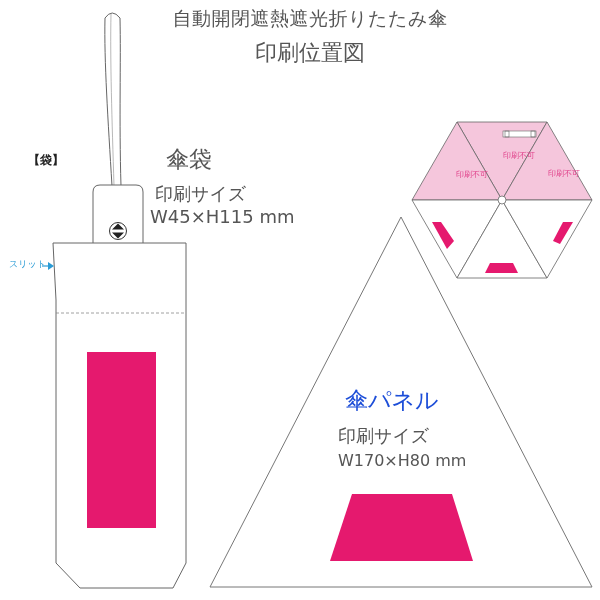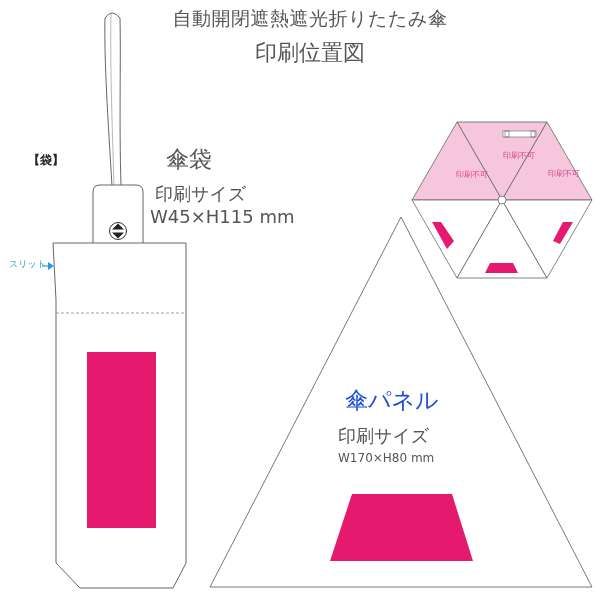--- a/index.html
+++ b/index.html
@@ -7,21 +7,21 @@
   .abs { position:absolute; }
   .title1 { left:0; width:620px; top:6px; text-align:center; font-size:19px; color:#555; letter-spacing:0.5px; }
   .title2 { left:0; width:620px; top:38px; text-align:center; font-size:22px; color:#555; }
   .bag-label { left:28px; top:152px; font-size:12px; color:#222; font-weight:bold; }
   .bag-name { left:166px; top:144px; font-size:23px; color:#555; }
   .bag-size-label { left:155px; top:182px; font-size:18px; color:#555; }
   .bag-size-val { left:150px; top:206px; font-size:18px; color:#555; }
   .slit-label { left:9px; top:258px; font-size:9px; color:#2a9bd5; }
   .panel-name { left:345px; top:385px; font-size:23px; color:#1d4ed8; }
   .panel-size-label { left:338px; top:424px; font-size:18px; color:#555; }
-  .panel-size-val { left:338px; top:451px; font-size:12px; color:#555; }
+  .panel-size-val { left:338px; top:451px; font-size:16px; color:#555; }
   .np { font-size:8px; color:#e0408a;padding-left:16px; }
   svg { position:absolute; left:0; top:0; }
 </style>
 </head>
 <body>
 
 <svg width="600" height="600" viewBox="0 0 600 600">
 
   <g>
     <path d="M112 186 C 108 120, 104 60, 105 18 Q 112 8 120 18 C 121 60, 119 120, 121 186" fill="none" stroke="#666" stroke-width="1"></path>

